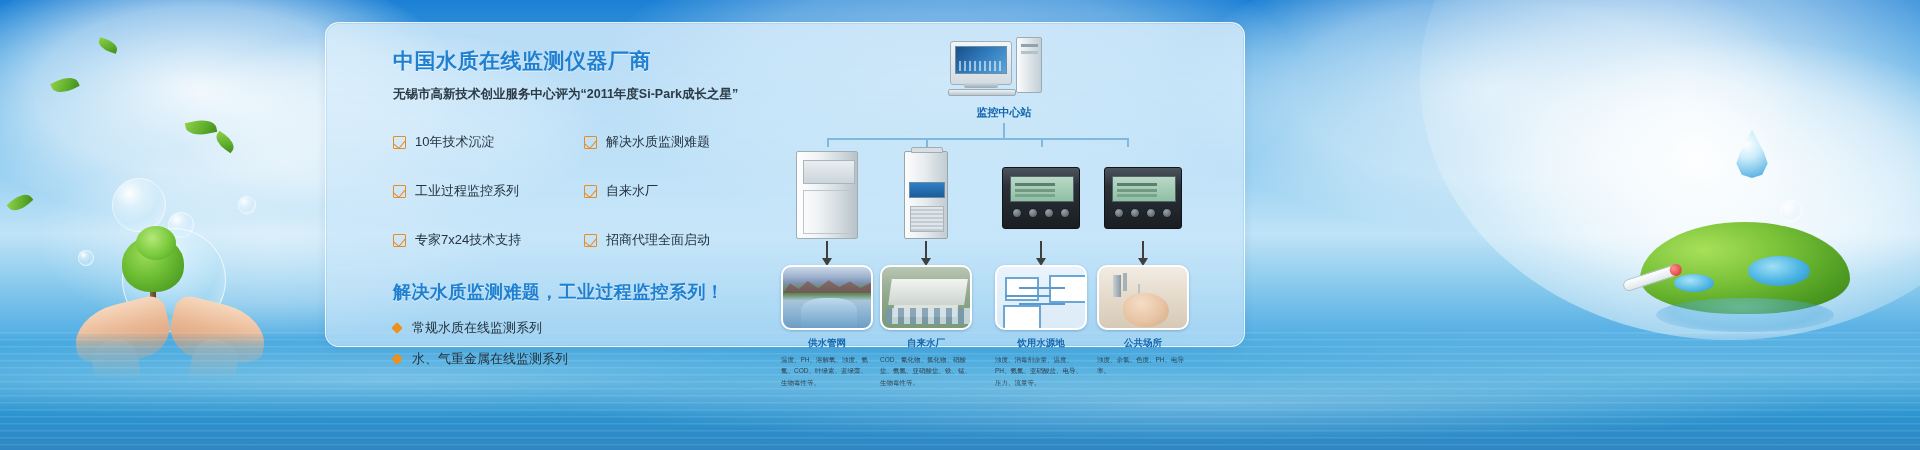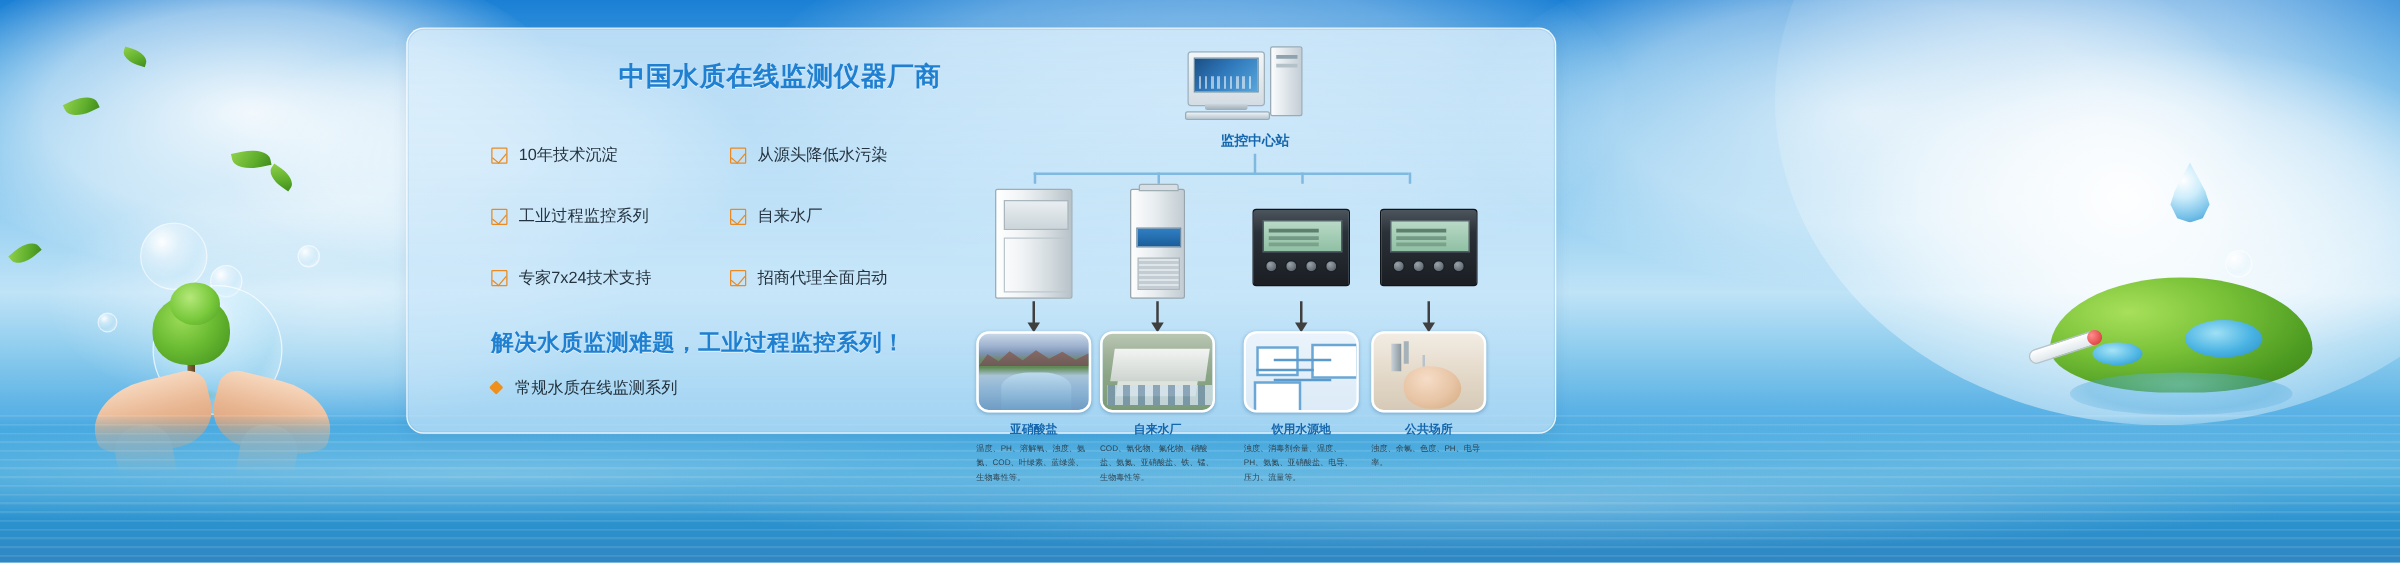--- a/index.html
+++ b/index.html
@@ -84,27 +84,26 @@
     background:linear-gradient(to bottom, rgba(222,240,252,.80) 0%, rgba(206,232,250,.74) 45%, rgba(196,228,249,.70) 100%);
     border:1px solid rgba(255,255,255,.75);
     box-shadow:0 0 0 1px rgba(120,180,220,.25) inset, 0 2px 10px rgba(40,100,150,.12);
   }
 
   
   .left-col{ position:absolute; left:67px; top:24px; width:360px; }
   .headline{
     color:#1f7fd0; font-size:21px; font-weight:bold; letter-spacing:.5px;
     text-shadow:0 1px 0 rgba(255,255,255,.6);
-    text-align:right;
   }
   .subtitle{
     margin-top:11px; color:#2b3a45; font-size:12.5px; font-weight:bold; white-space:nowrap;
   }
   .check-grid{
-    margin-top:40px; display:grid; grid-template-columns:160px 160px; row-gap:16px; column-gap:10px;gap:31px;
+    margin-top:30px; display:grid; grid-template-columns:160px 160px; row-gap:16px; column-gap:10px;gap:31px;
   }
   .check-item{ display:flex; align-items:center; gap:9px; }
   .check-box{
     width:13px; height:13px; flex:0 0 13px; border:1.6px solid #e98a22; position:relative; border-radius:1px;
   }
   .check-box::after{
     content:""; position:absolute; left:2px; top:1px; width:6px; height:9px;
     border-right:1.8px solid #e98a22; border-bottom:1.8px solid #e98a22;
     transform:rotate(40deg);
   }
@@ -430,29 +429,30 @@
 <div class="thermo"></div>
 
 <div class="water"></div>
 <div class="water-shimmer"></div>
 
 <div class="card">
 
   <div class="left-col">
 
     <div class="headline">中国水质在线监测仪器厂商</div>
+    <div class="subtitle">无锡市高新技术创业服务中心评为“2011年度Si-Park成长之星”</div>
 
     <div class="check-grid">
       <div class="check-item">
         <span class="check-box"></span>
         <span class="check-label">10年技术沉淀</span>
       </div>
       <div class="check-item">
         <span class="check-box"></span>
-        <span class="check-label">从源头降低水污染</span>
+        <span class="check-label">解决水质监测难题</span>
       </div>
       <div class="check-item">
         <span class="check-box"></span>
         <span class="check-label">工业过程监控系列</span>
       </div>
       <div class="check-item">
         <span class="check-box"></span>
         <span class="check-label">自来水厂</span>
       </div>
       <div class="check-item">
@@ -464,20 +464,24 @@
         <span class="check-label">招商代理全面启动</span>
       </div>
     </div>
 
     <div class="headline2">解决水质监测难题，工业过程监控系列！</div>
 
     <div class="bullets">
       <div class="bullet-item">
         <span class="diamond"></span>
         <span class="bullet-label">常规水质在线监测系列</span>
+      </div>
+      <div class="bullet-item">
+        <span class="diamond"></span>
+        <span class="bullet-label">水、气重金属在线监测系列</span>
       </div>
     </div>
   </div>
 
   <div class="diagram">
 
     <div class="pc-wrap">
       <div class="monitor">
         <div class="monitor-screen"></div>
       </div>
@@ -527,21 +531,21 @@
 
     <div class="arrow" style="left:52px;  top:204px; height:18px;"></div>
     <div class="arrow" style="left:151px; top:204px; height:18px;"></div>
     <div class="arrow" style="left:266px; top:204px; height:18px;"></div>
     <div class="arrow" style="left:368px; top:204px; height:18px;"></div>
 
     <div class="photos">
 
       <div class="photo-cell" style="left:7px;">
         <div class="photo-frame ph-river"></div>
-        <div class="photo-title">亚硝酸盐</div>
+        <div class="photo-title">供水管网</div>
         <div class="photo-desc">温度、PH、溶解氧、浊度、氨氮、COD、叶绿素、蓝绿藻、生物毒性等。</div>
       </div>
 
       <div class="photo-cell" style="left:106px;">
         <div class="photo-frame ph-plant"></div>
         <div class="photo-title">自来水厂</div>
         <div class="photo-desc">COD、氰化物、氟化物、硝酸盐、氨氮、亚硝酸盐、铁、锰、生物毒性等。</div>
       </div>
 
       <div class="photo-cell" style="left:221px;">

